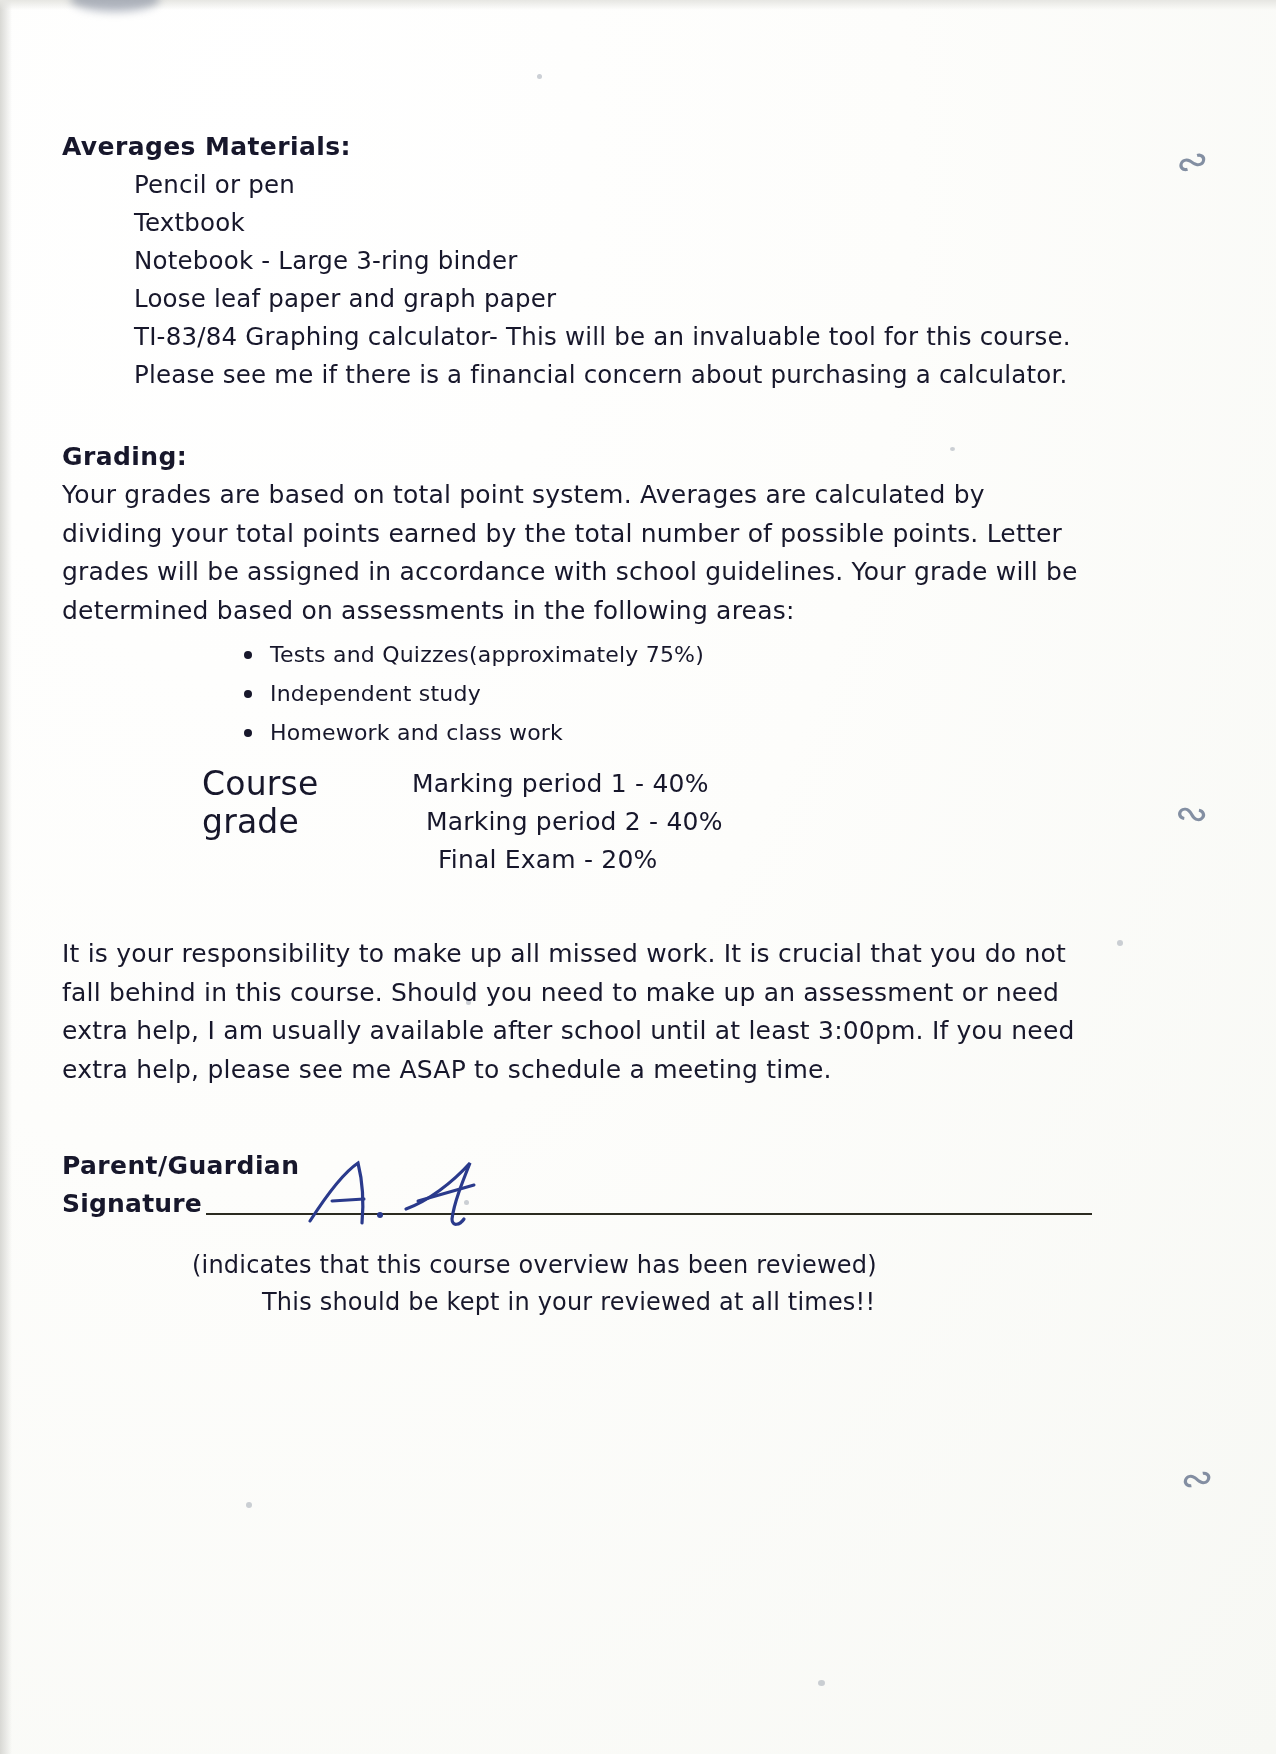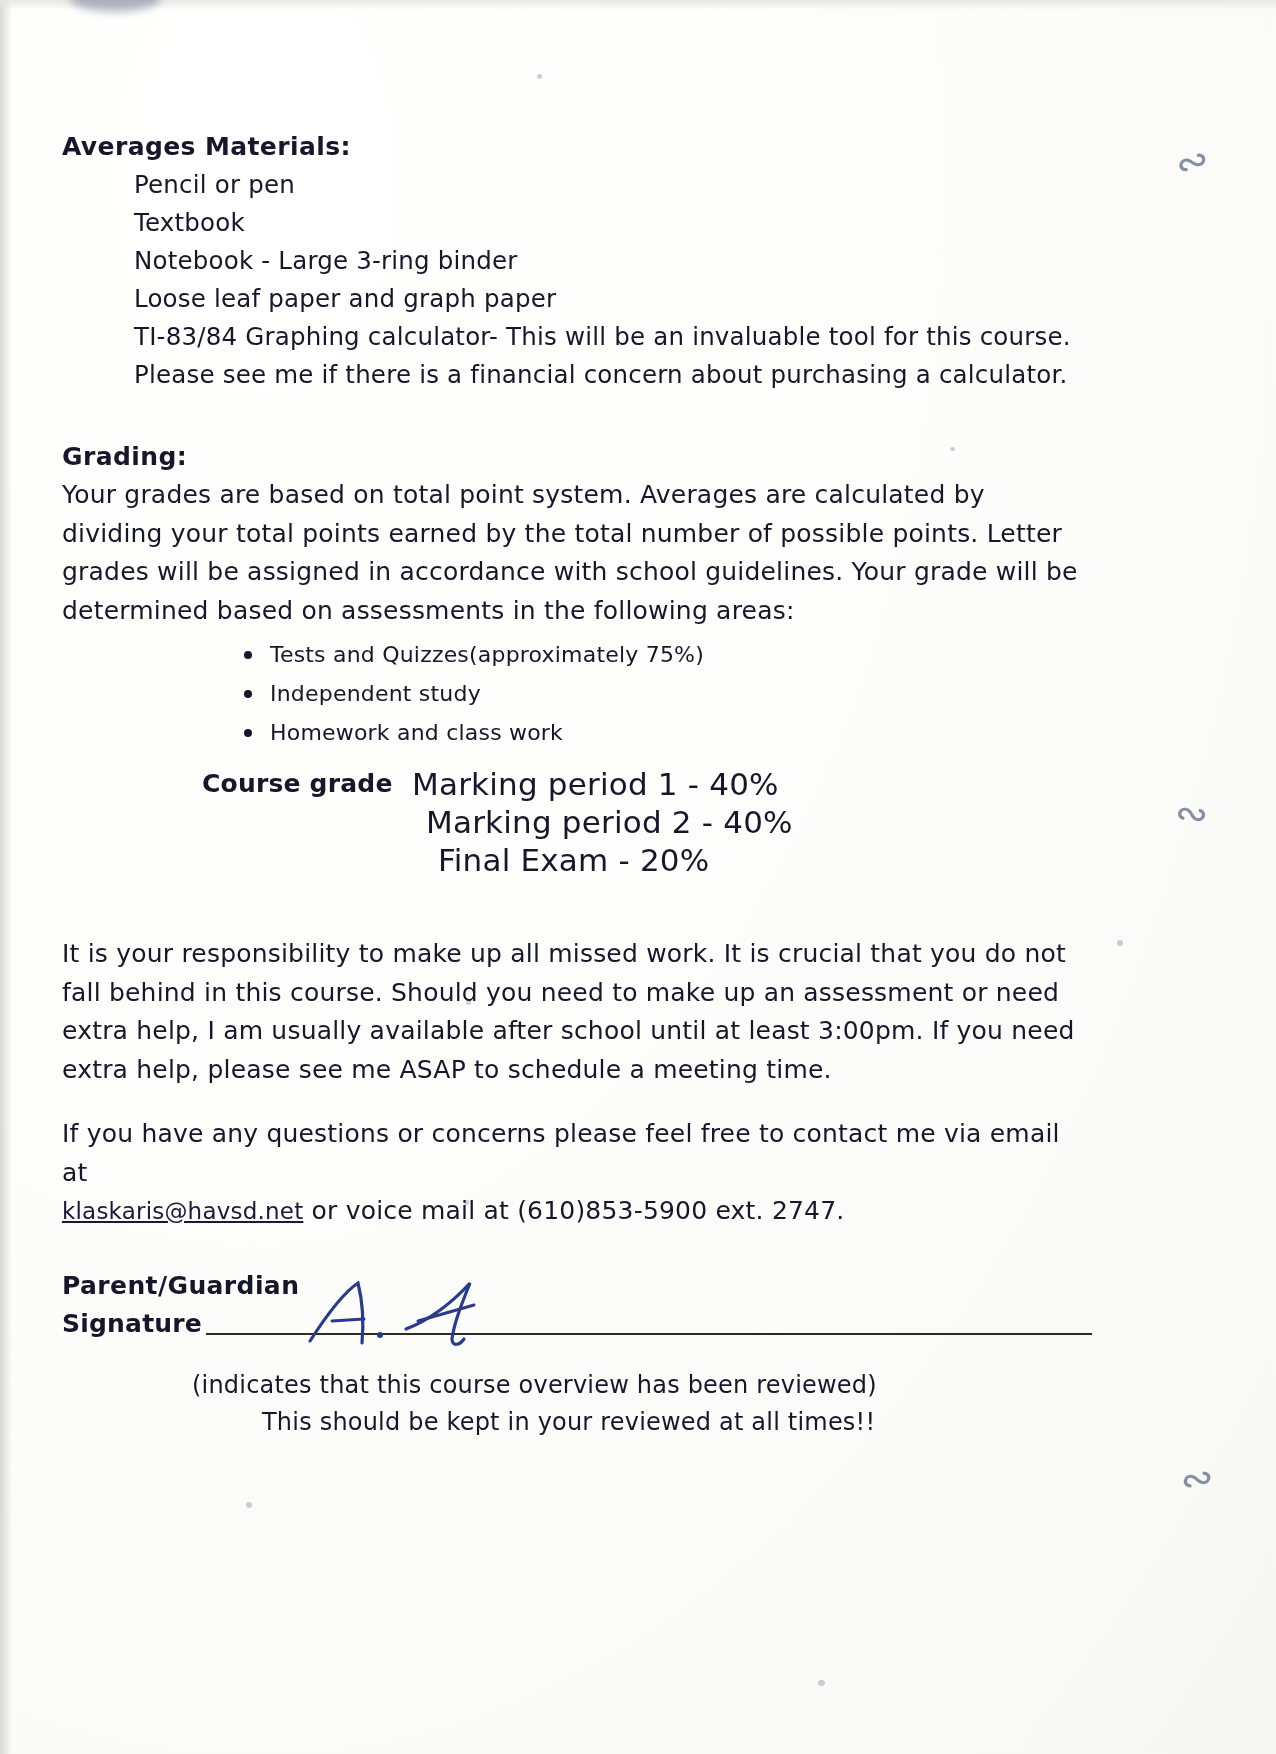--- a/index.html
+++ b/index.html
@@ -101,28 +101,28 @@
     background: #17172b;
     border-radius: 50%;
   }
 
   .course-grade-block {
     display: flex;
     padding-left: 140px;
     margin-top: 14px;
   }
   .course-grade-label {
-    font-weight: bold;
-    font-size: 25px;
+    font-weight: normal;
+    font-size: 33px;
     line-height: 38px;
     width: 210px;
     flex: 0 0 auto;
   }
   .course-grade-items {
-    font-size: 31px;
+    font-size: 25px;
     line-height: 38px;
   }
   .cg-2 { padding-left: 14px; }
   .cg-3 { padding-left: 26px; }
 
   .email-link {
     text-decoration: underline;
     color: #19193a;
     font-size: 23px;
   }
@@ -229,27 +229,20 @@
       </div>
     </div>
 
     <div class="gap-lg"></div>
     <div class="gap-sm"></div>
 
     <div class="para">It is your responsibility to make up all missed work.  It is crucial that you do not fall behind in this course.  Should you need to make up an assessment or need extra help, I am usually available after school until at least 3:00pm.  If you need extra help, please see me ASAP to schedule a meeting time.</div>
 
     <div class="gap-md"></div>
 
-    <div class="section">
-      <div class="para">If you have any questions or concerns please feel free to contact me via email at</div>
-      <div class="para">
-        <a class="email-link" href="#">klaskaris@havsd.net</a>
-        <span>or voice mail at (610)853-5900 ext. 2747.</span>
-      </div>
-    </div>
 
     <div class="gap-md"></div>
 
     <div class="sig-block">
       <div class="h-label">Parent/Guardian</div>
       <div class="sig-line-row">
         <span class="sig-word">Signature</span>
         <span class="sig-rule"></span>
         <svg class="signature-mark" viewBox="0 0 230 70">
           <path d="M8 64 C26 36 44 14 56 6 C60 22 62 44 60 66" fill="none" stroke="#2a3a8c" stroke-width="3.2" stroke-linecap="round"></path>

